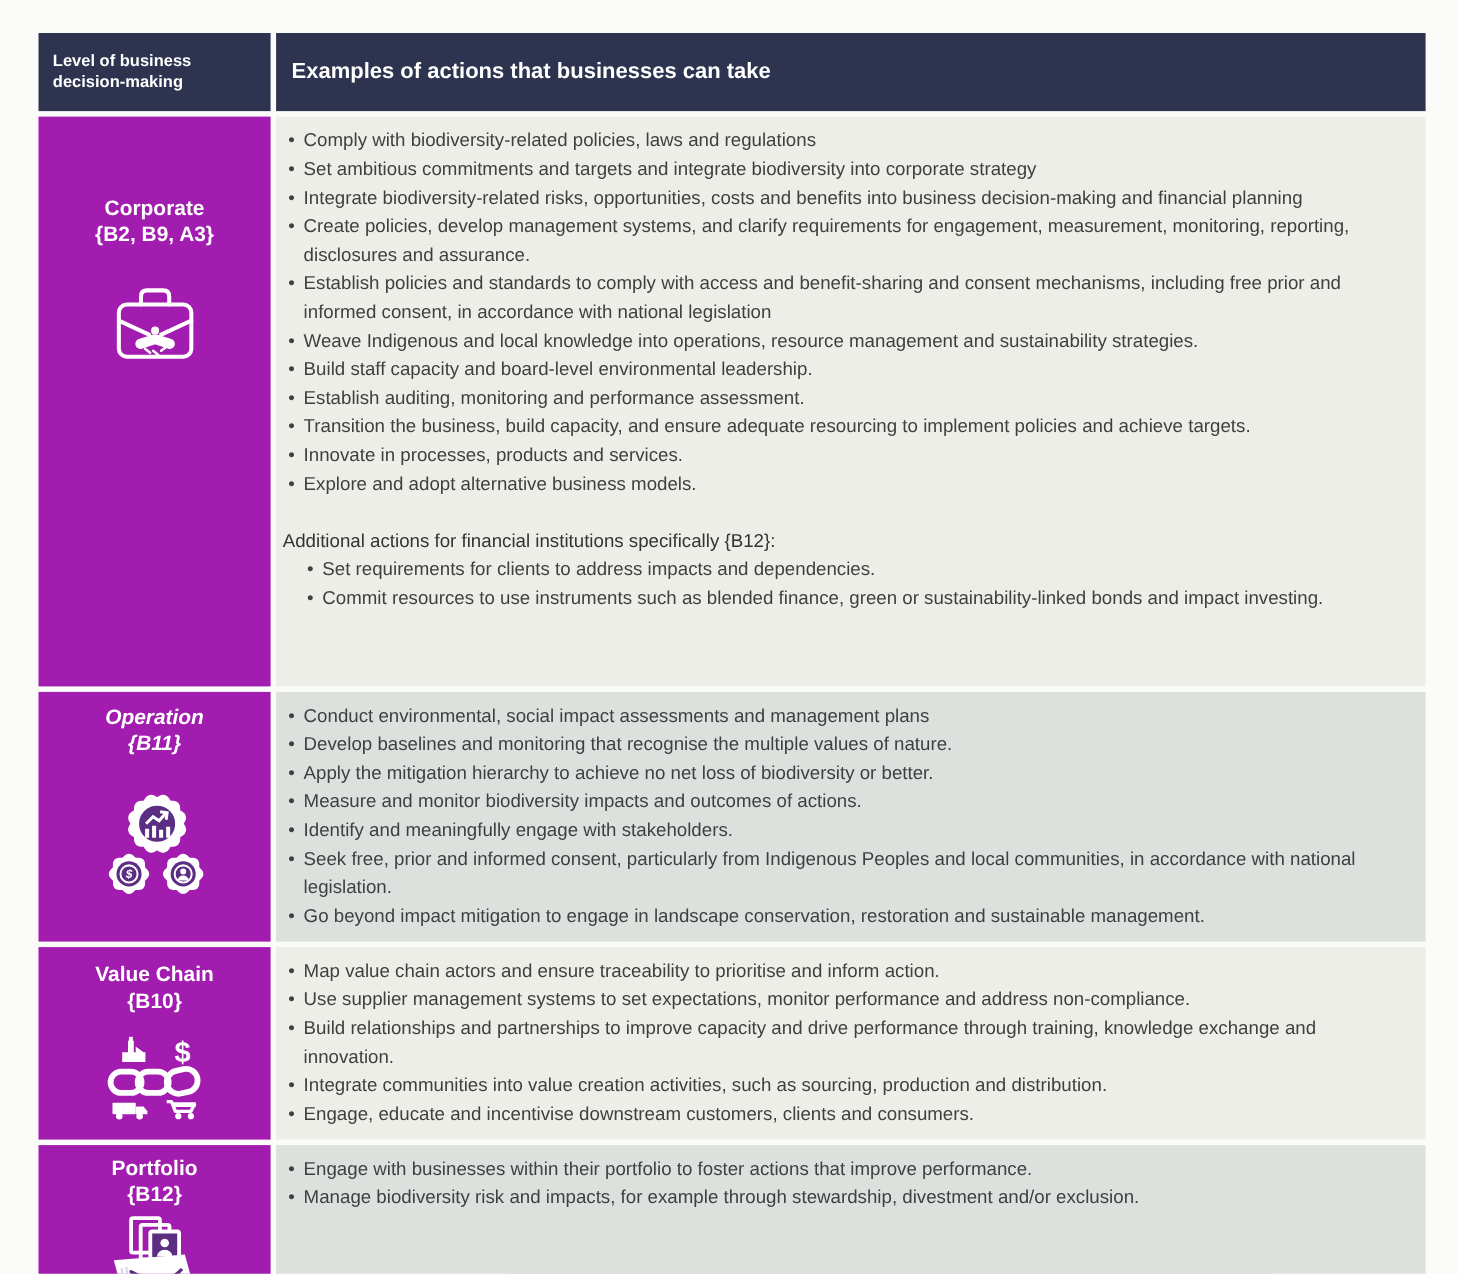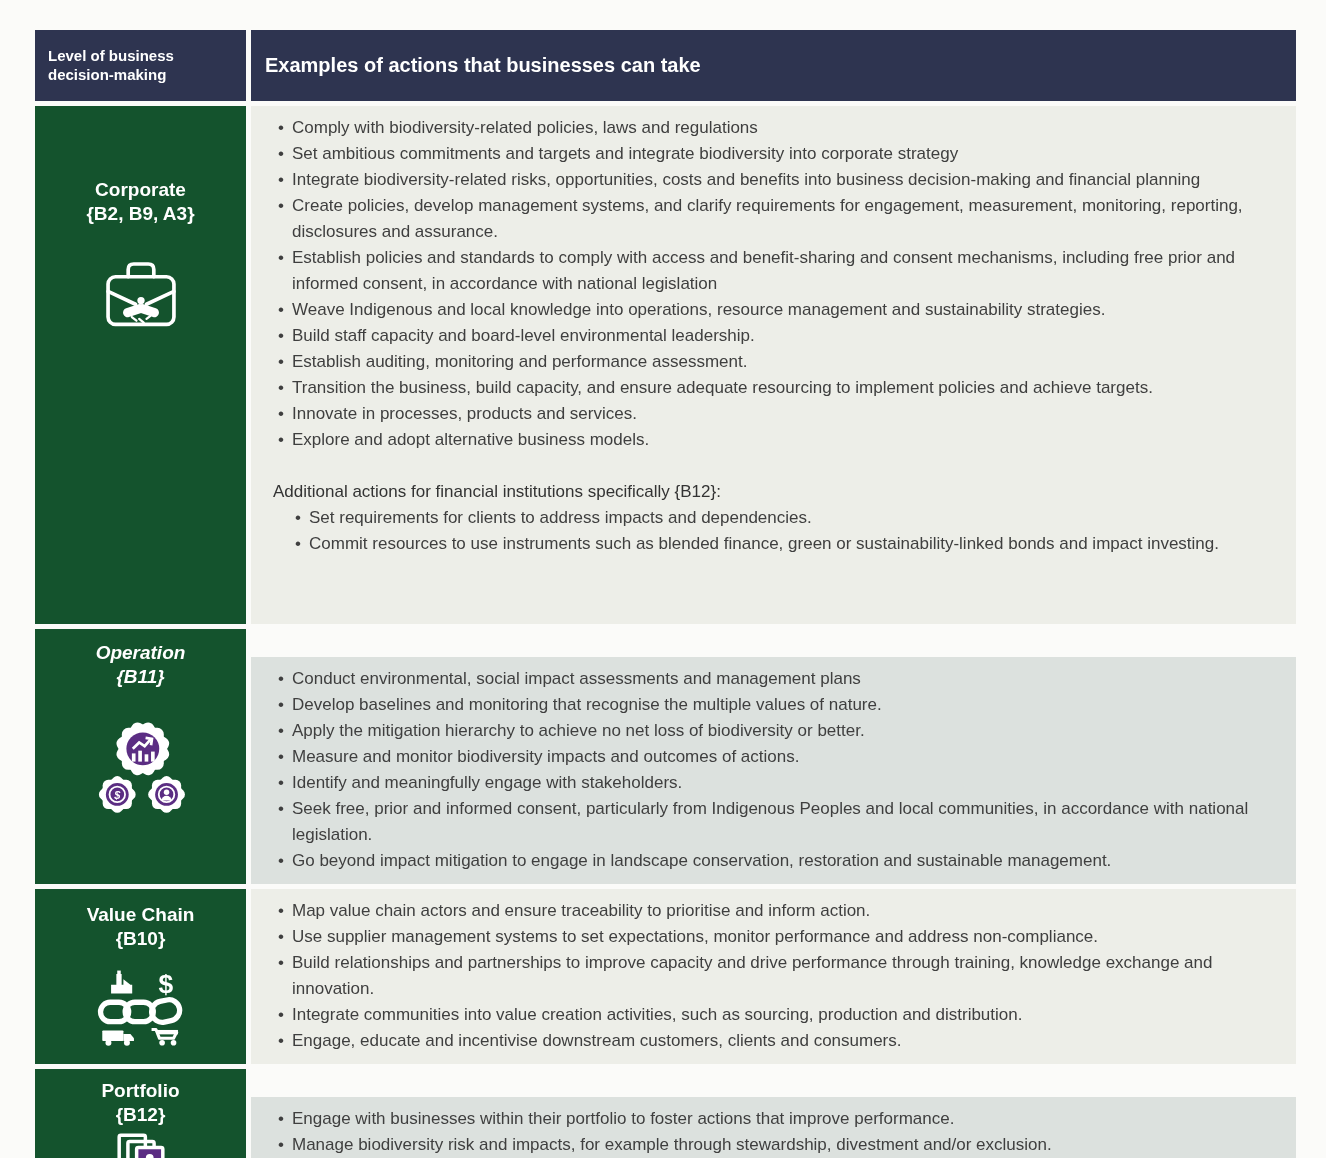--- a/index.html
+++ b/index.html
@@ -31,44 +31,44 @@
     display:flex; align-items:center;
     min-height:57px;
   }
   .hdr-right {
     font-size:20px;
     padding:24px 14px;
     display:flex; align-items:center;
     min-height:57px;
   }
   .label-cell {
-    background:#14532d;
+    background:#a21caf;
     color:#ffffff;
     text-align:left;
     display:flex;
     flex-direction:column;
     align-items:center;
   }
   .label-cell .sec-label { font-weight:bold; font-size:19px; line-height:1.28; }
   .label-cell .sec-ref   { font-weight:bold; font-size:19px; line-height:1.28; }
   .icon-box { margin-top:26px; }
   .lc-corporate { padding-top:72px; }
   .lc-operation { padding-top:12px;font-style:italic; }
   .lc-valuechain { padding-top:14px; }
   .lc-valuechain .icon-box { margin-top:8px; }
   .lc-portfolio { padding-top:10px; }
   .lc-portfolio .icon-box { margin-top:2px; }
   .content-cell {
     color:#3f3f3f;
     font-size:17px;
     line-height:26px;
-    padding:9px 26px 10px 22px;
+    padding:9px 26px 10px 6px;
   }
   .bg-light { background:#edeee8; }
-  .bg-gray  { background:#dce1de;margin-top:28px; }
+  .bg-gray  { background:#dce1de; }
   ul.bullets { list-style:none; }
   li.bullet-item {
     position:relative;
     padding-left:19px;
   }
   li.bullet-item::before {
     content:"\2022";
     position:absolute;
     left:5px; top:0;
     color:#3f3f3f;

